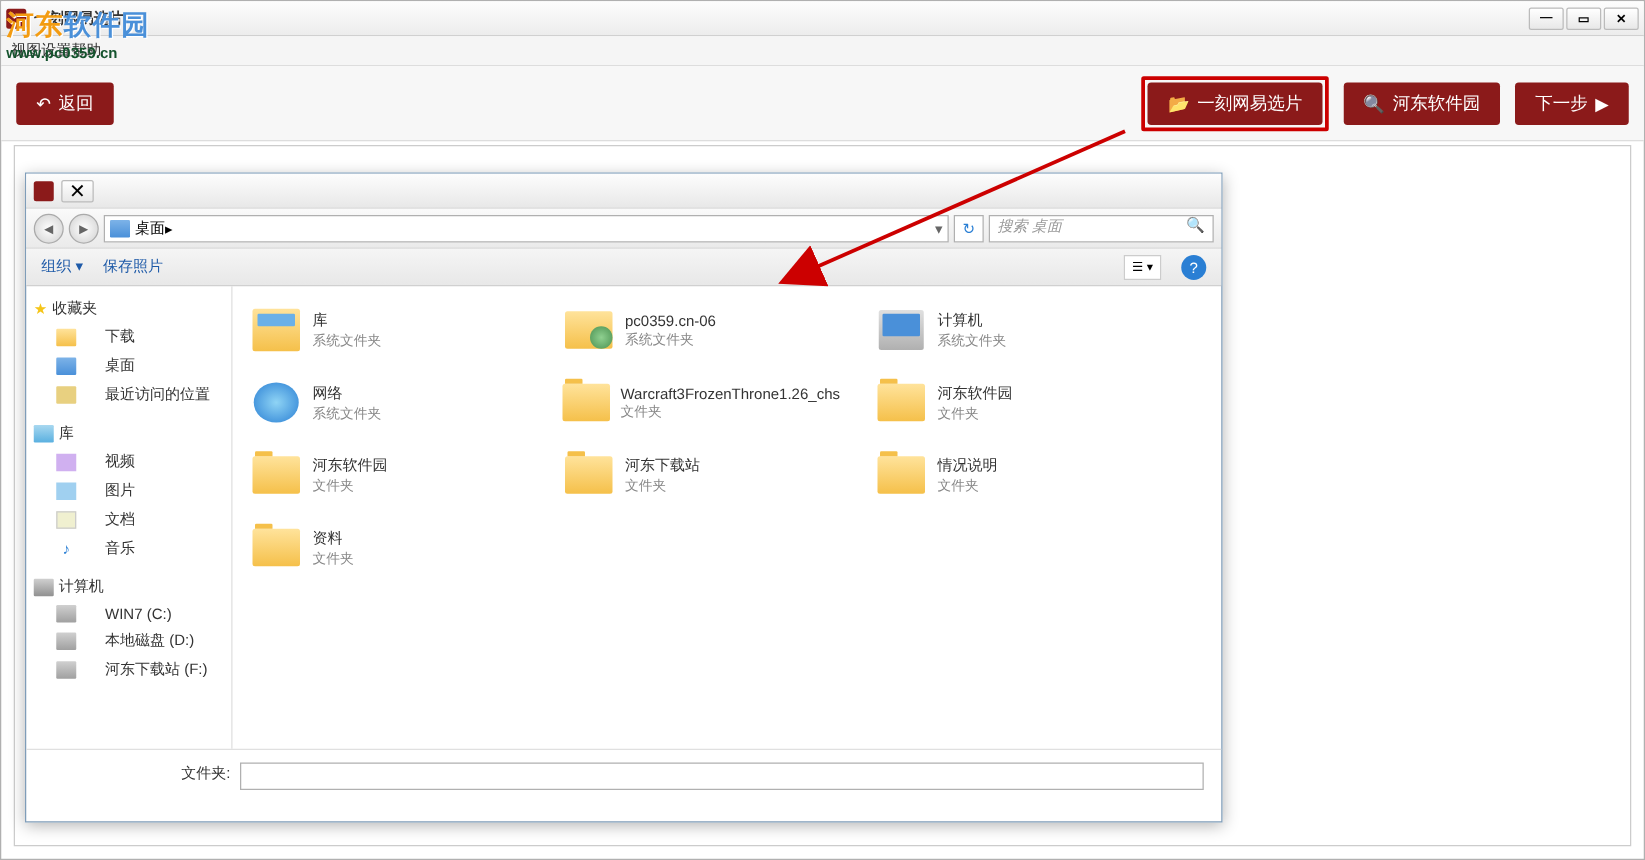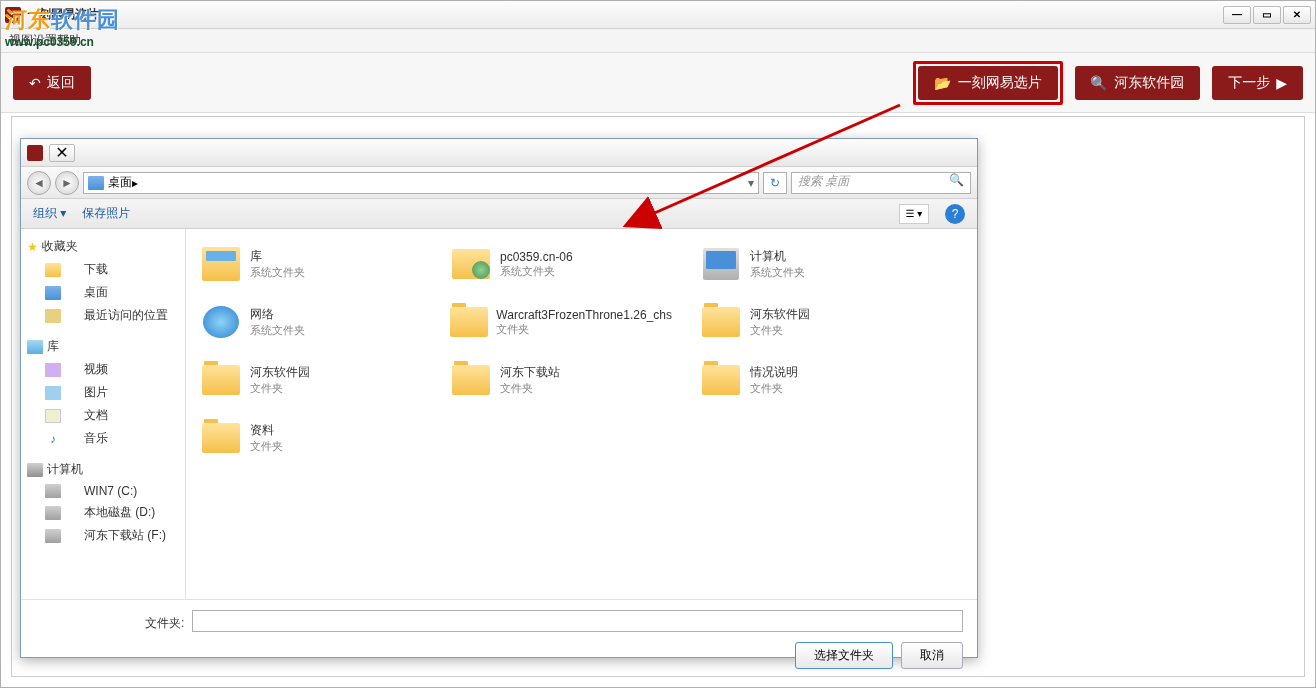--- a/index.html
+++ b/index.html
@@ -79,21 +79,21 @@
 .pc-big { width: 36px; height: 32px; background: linear-gradient(#e0e0e0,#b0b0b0); border-radius: 2px; position: relative; }
 .pc-big::before { content: ''; position: absolute; top: 3px; left: 3px; right: 3px; height: 18px; background: #4a90d9; border-radius: 1px; }
 .net-big { width: 36px; height: 32px; background: radial-gradient(#8fd4f5,#2a7fd4); border-radius: 50%; }
 .user-folder { width: 38px; height: 30px; background: linear-gradient(#ffe39b,#f5c04a); border-radius: 2px; position: relative; }
 .user-folder::after { content: ''; position: absolute; bottom: 0; right: 0; width: 18px; height: 18px; background: radial-gradient(#8fd090,#4a9050); border-radius: 50%; }
 .file-info { display: flex; flex-direction: column; font-size: 12px; }
 .file-name { color: #333; }
 .file-type { color: #888; font-size: 11px; }
 
 .dlg-footer { border-top: 1px solid #e0e0e0; padding: 10px 14px; }
-.folder-row { display: flex; align-items: flex-end; gap: 8px; margin-bottom: 10px; }
+.folder-row { display: flex; align-items: flex-start; gap: 8px; margin-bottom: 10px; }
 .folder-row label { font-size: 12px; color: #333; margin-left: 110px; }
 .folder-input { flex: 1; height: 22px; border: 1px solid #b0b0b0; padding: 0 4px; font-size: 12px; }
 .btn-row { display: flex; justify-content: flex-end; gap: 8px; }
 .dlg-btn { padding: 4px 18px; font-size: 12px; border: 1px solid #aab; background: linear-gradient(#fff,#e8e8e8); border-radius: 3px; cursor: pointer; }
 .dlg-btn.primary { border: 1px solid #4a90d9; }
 </style>
 </head>
 <body>
 
 <div class="main-window">
@@ -333,18 +333,14 @@
           </div>
       </div>
     </div>
   </div>
 
   <div class="dlg-footer">
     <div class="folder-row">
       <label>文件夹:</label>
       <input class="folder-input" value="" style="">
     </div>
-    <div class="btn-row">
-      <button class="dlg-btn primary">选择文件夹</button>
-      <button class="dlg-btn">取消</button>
-    </div>
   </div>
 </div>
 
 </body></html>

